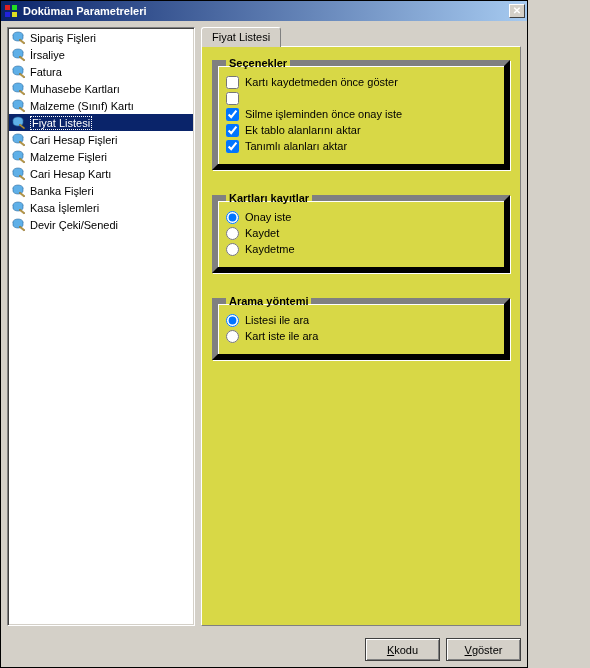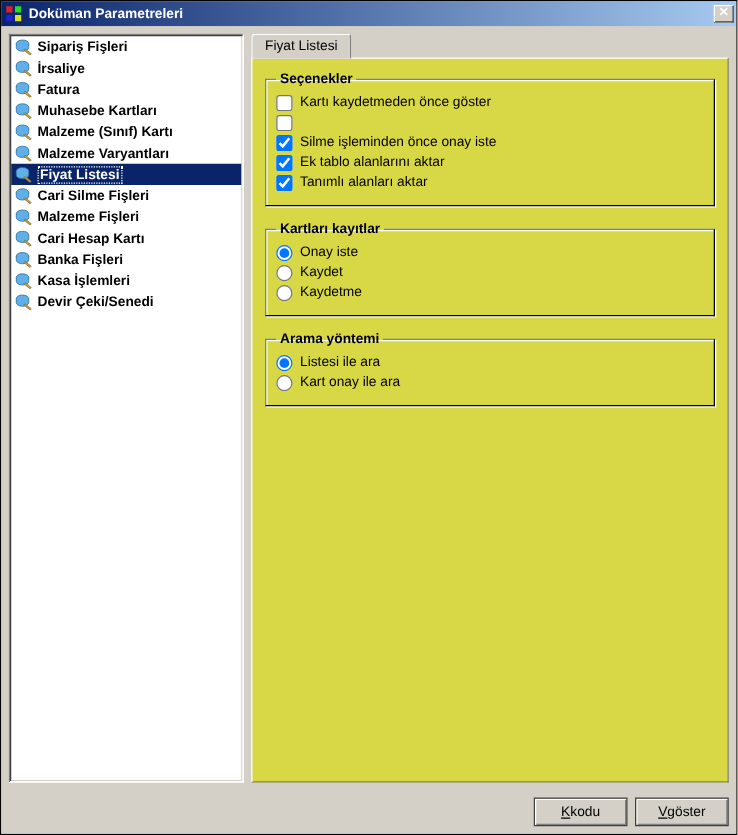--- a/index.html
+++ b/index.html
@@ -5,21 +5,21 @@
 * { box-sizing: border-box; margin: 0; padding: 0; }
 body {
   font-family: Tahoma, Arial, sans-serif;
   font-size: 11px;
   background: #d4d0c8;
   width: 590px;
   height: 668px;
   overflow: hidden;
 }
 .window {
-  width: 590px;
+  width: 528px;
   height: 668px;
   display: flex;
   flex-direction: column;
   border: 1px solid #000;
 }
 .titlebar {
   background: linear-gradient(to right, #0a246a, #a6caf0);
   color: #fff;
   height: 20px;
   display: flex;
@@ -88,21 +88,20 @@
 .item-icon {
   width: 16px;
   height: 14px;
   margin-right: 3px;
   display: inline-flex;
   align-items: center;
   justify-content: center;
 }
 .item-label {
   white-space: nowrap;
-  font-weight: bold;
 }
 .right-panel {
   flex: 1;
   display: flex;
   flex-direction: column;
 }
 .tab-row {
   display: flex;
   height: 20px;
 }
@@ -121,25 +120,25 @@
 .tab-content {
   flex: 1;
   background: #d8d846;
   border: 1px solid #fff;
   border-right-color: #808080;
   border-bottom-color: #808080;
   padding: 10px;
   margin-top: -1px;
 }
 fieldset {
-  border: 1px solid #000000;
+  border: 6px solid #000000;
   border-top-color: #808080;
   border-left-color: #808080;
   box-shadow: 1px 1px 0 #fff, inset 1px 1px 0 #fff;
-  margin-bottom: 12px;
+  margin-bottom: 22px;
   padding: 4px 8px 8px 8px;
 }
 legend {
   font-weight: bold;
   font-size: 11px;
   padding: 0 3px;
 }
 .field-row {
   display: flex;
   align-items: flex-start;
@@ -236,49 +235,39 @@
         <div class="sidebar-item">
           <span class="item-icon">
             <svg width="16" height="14" viewBox="0 0 16 14">
               <ellipse cx="7" cy="4" rx="5" ry="3" fill="#5fb0e8" stroke="#2a6aa0" stroke-width="0.6"></ellipse>
               <path d="M2 4 v3 a5 3 0 0 0 10 0 v-3" fill="#5fb0e8" stroke="#2a6aa0" stroke-width="0.6"></path>
               <path d="M9 8 l5 4 -1 1 -5 -4 z" fill="#c0a040" stroke="#806020" stroke-width="0.5"></path>
             </svg>
           </span>
           <span class="item-label">Malzeme (Sınıf) Kartı</span>
         </div>
-        <div class="sidebar-item">
-          <span class="item-icon">
-            <svg width="16" height="14" viewBox="0 0 16 14">
-              <ellipse cx="7" cy="4" rx="5" ry="3" fill="#5fb0e8" stroke="#2a6aa0" stroke-width="0.6"></ellipse>
-              <path d="M2 4 v3 a5 3 0 0 0 10 0 v-3" fill="#5fb0e8" stroke="#2a6aa0" stroke-width="0.6"></path>
-              <path d="M9 8 l5 4 -1 1 -5 -4 z" fill="#c0a040" stroke="#806020" stroke-width="0.5"></path>
-            </svg>
-          </span>
-          <span class="item-label">Malzeme Varyantları</span>
-        </div>
         <div class="sidebar-item selected">
           <span class="item-icon">
             <svg width="16" height="14" viewBox="0 0 16 14">
               <ellipse cx="7" cy="4" rx="5" ry="3" fill="#5fb0e8" stroke="#2a6aa0" stroke-width="0.6"></ellipse>
               <path d="M2 4 v3 a5 3 0 0 0 10 0 v-3" fill="#5fb0e8" stroke="#2a6aa0" stroke-width="0.6"></path>
               <path d="M9 8 l5 4 -1 1 -5 -4 z" fill="#c0a040" stroke="#806020" stroke-width="0.5"></path>
             </svg>
           </span>
           <span class="item-label">Fiyat Listesi</span>
         </div>
         <div class="sidebar-item">
           <span class="item-icon">
             <svg width="16" height="14" viewBox="0 0 16 14">
               <ellipse cx="7" cy="4" rx="5" ry="3" fill="#5fb0e8" stroke="#2a6aa0" stroke-width="0.6"></ellipse>
               <path d="M2 4 v3 a5 3 0 0 0 10 0 v-3" fill="#5fb0e8" stroke="#2a6aa0" stroke-width="0.6"></path>
               <path d="M9 8 l5 4 -1 1 -5 -4 z" fill="#c0a040" stroke="#806020" stroke-width="0.5"></path>
             </svg>
           </span>
-          <span class="item-label">Cari Silme Fişleri</span>
+          <span class="item-label">Cari Hesap Fişleri</span>
         </div>
         <div class="sidebar-item">
           <span class="item-icon">
             <svg width="16" height="14" viewBox="0 0 16 14">
               <ellipse cx="7" cy="4" rx="5" ry="3" fill="#5fb0e8" stroke="#2a6aa0" stroke-width="0.6"></ellipse>
               <path d="M2 4 v3 a5 3 0 0 0 10 0 v-3" fill="#5fb0e8" stroke="#2a6aa0" stroke-width="0.6"></path>
               <path d="M9 8 l5 4 -1 1 -5 -4 z" fill="#c0a040" stroke="#806020" stroke-width="0.5"></path>
             </svg>
           </span>
           <span class="item-label">Malzeme Fişleri</span>
@@ -371,21 +360,21 @@
           </fieldset>
 
         <fieldset id="grp-search">
           <legend>Arama yöntemi</legend>
         <div class="field-row">
               <input type="radio" name="search" checked="" style="">
               <label>Listesi ile ara</label>
             </div>
             <div class="field-row">
               <input type="radio" name="search" style="">
-              <label>Kart onay ile ara</label>
+              <label>Kart iste ile ara</label>
             </div>
           </fieldset>
 
       </div>
     </div>
   </div>
 
   <div class="button-row">
     <button class="btn"><u>K</u><span id="save-rest">kodu</span></button>
     <button class="btn"><u>V</u><span id="cancel-rest">göster</span></button>

